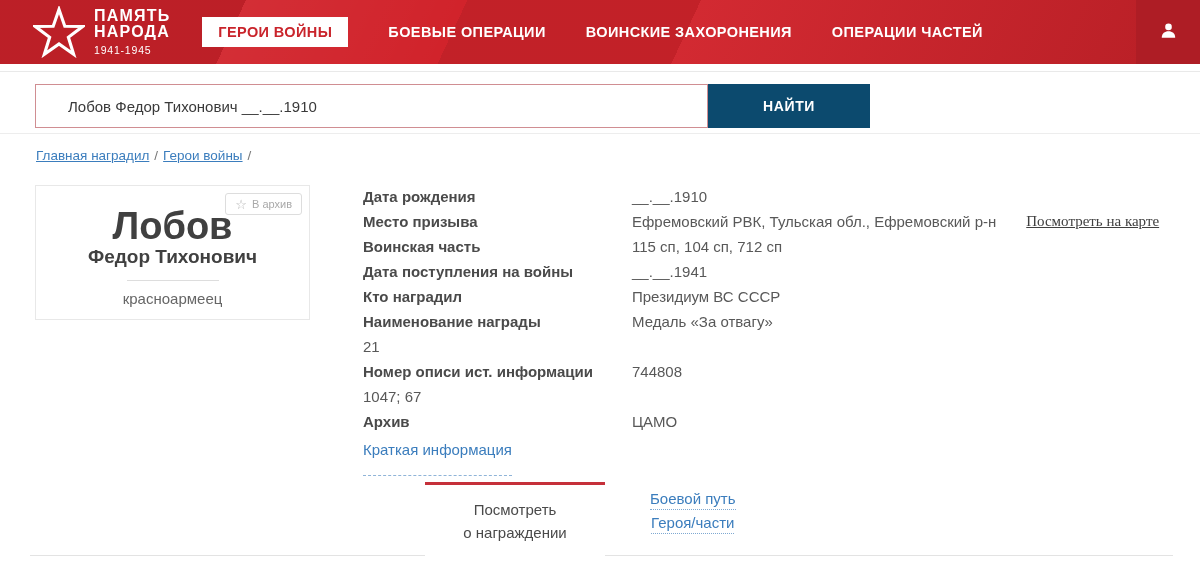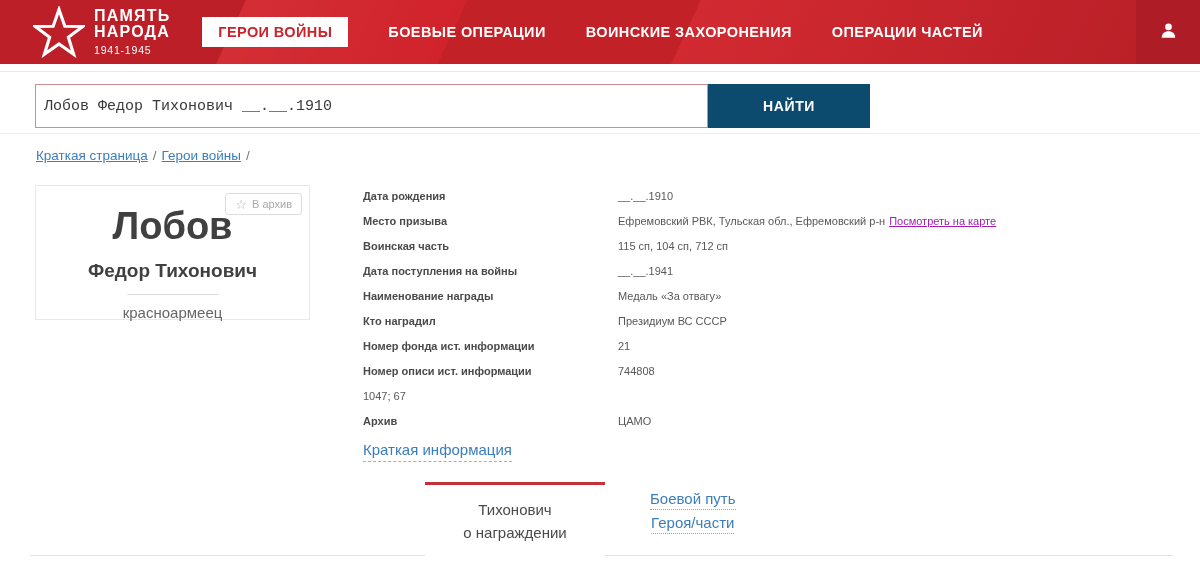--- a/index.html
+++ b/index.html
@@ -37,22 +37,22 @@
     background:#ae1d25; display:flex; align-items:center; justify-content:center;
     cursor:pointer;
   }
   
   .search-band {
     position:absolute; top:71px; left:0; width:1200px; height:63px;
     border-top:1px solid #e9e9e9; border-bottom:1px solid #ededed; background:#fff;
   }
   .search-input {
     position:absolute; top:84px; left:35px; width:673px; height:44px;
-    border:1px solid #d08e92; padding:0 8px; font-size:15px; color:#3a3a3a;
-    font-family:Liberation Mono, monospace; outline:none; background:#fff;
+    border:1px solid #d08e92; padding:0 32px; font-size:15px; color:#3a3a3a;
+    font-family:Liberation Sans, sans-serif; outline:none; background:#fff;
   }
   .search-btn {
     position:absolute; top:84px; left:708px; width:162px; height:44px;
     background:#0c4a6e; color:#fff; border:none; font-weight:bold;
     font-size:14px; letter-spacing:0.6px; cursor:pointer;
     font-family:"Liberation Sans", sans-serif;
   }
   
   .breadcrumb { position:absolute; top:148px; left:36px; font-size:13.5px; color:#777; }
   .breadcrumb a { color:#3b7dbd; text-decoration:underline; cursor:pointer; }
@@ -63,32 +63,32 @@
     border:1px solid #e8e8e8; background:#fff; text-align:center;
   }
   .archive-btn {
     position:absolute; top:7px; right:7px; background:#fff;
     border:1px solid #ddd; border-radius:3px; color:#a9a9a9;
     font-size:11px; padding:4px 9px; cursor:pointer; display:flex;
     align-items:center; gap:5px; font-family:"Liberation Sans", sans-serif;
   }
   .archive-btn .star { font-size:13px; line-height:11px; color:#b5b5b5; }
   .card-surname { margin-top:25px; font-size:38px; font-weight:bold; color:#404040; line-height:30px; }
-  .card-name { margin-top:19px; font-size:19px; font-weight:bold; color:#404040; }
+  .card-name { margin-top:5px; font-size:19px; font-weight:bold; color:#404040; }
   .card-divider { width:92px; border-top:1px solid #ddd; margin:12px auto 9px auto; }
   .card-rank { font-size:15px; color:#666; }
   
   .details { position:absolute; top:184px; left:363px; width:810px; }
-  .drow { display:flex; height:25px; line-height:25px; font-size:11px; }
+  .drow { display:flex; height:25px; line-height:25px; font-size:15px;gap:14px; }
   .dlabel { width:255px; font-weight:bold; color:#4a4a4a; flex:none; }
   .dvalue { color:#585858; white-space:nowrap; }
-  .dlink { color:#a21caf; text-decoration:underline; margin-left:4px; cursor:pointer; white-space:nowrap; }
+  .dlink { color:#404040; text-decoration:underline; margin-left:16px; cursor:pointer; white-space:nowrap;font-family:Liberation Serif, serif; }
   .info-link {
     position:absolute; top:441px; left:363px; font-size:15px; color:#3b7dbd;
-    border-bottom:1px dashed #8fb4d8; padding-bottom:3px; cursor:pointer;
+    border-bottom:1px dashed #8fb4d8; padding-bottom:17px; cursor:pointer;
   }
   
   .bottom-line-left  { position:absolute; top:555px; left:30px;  width:395px; height:1px; background:#e3e3e3; }
   .bottom-line-right { position:absolute; top:555px; left:605px; width:568px; height:1px; background:#e3e3e3; }
   .tab-active {
     position:absolute; top:482px; left:425px; width:180px; height:104px;
     background:#fff; border-top:3px solid #c5303a; text-align:center;
     font-size:15px; color:#4a4a4a; cursor:pointer;
   }
   .tab-active .t1 { margin-top:13px; line-height:23px; }
@@ -130,21 +130,21 @@
       </svg>
     </span>
   </div>
 </div>
 
 <div class="search-band"></div>
 <input class="search-input" type="text" value="Лобов Федор Тихонович __.__.1910" style="">
 <button class="search-btn">НАЙТИ</button>
 
 <div class="breadcrumb">
-  <a>Краткая страница</a><span class="crumb-sep">/</span><a>Герои войны</a><span class="crumb-sep">/</span>
+  <a>Главная наградил</a><span class="crumb-sep">/</span><a>Герои войны</a><span class="crumb-sep">/</span>
 </div>
 
 <div class="card">
   <button class="archive-btn">
     <span class="star">☆</span>
     <span>В архив</span>
   </button>
   <div class="card-surname">Лобов</div>
   <div class="card-name">Федор Тихонович</div>
   <div class="card-divider"></div>
@@ -163,29 +163,28 @@
   </div>
   <div class="drow">
     <div class="dlabel">Воинская часть</div>
     <div class="dvalue">115 сп, 104 сп, 712 сп</div>
   </div>
   <div class="drow">
     <div class="dlabel">Дата поступления на войны</div>
     <div class="dvalue">__.__.1941</div>
   </div>
   <div class="drow">
+    <div class="dlabel">Кто наградил</div>
+    <div class="dvalue">Президиум ВС СССР</div>
+  </div>
+  <div class="drow">
     <div class="dlabel">Наименование награды</div>
     <div class="dvalue">Медаль «За отвагу»</div>
   </div>
   <div class="drow">
-    <div class="dlabel">Кто наградил</div>
-    <div class="dvalue">Президиум ВС СССР</div>
-  </div>
-  <div class="drow">
-    <div class="dlabel">Номер фонда ист. информации</div>
     <div class="dvalue">21</div>
   </div>
   <div class="drow">
     <div class="dlabel">Номер описи ист. информации</div>
     <div class="dvalue">744808</div>
   </div>
   <div class="drow">
     <div class="dvalue">1047; 67</div>
   </div>
   <div class="drow">
@@ -193,20 +192,20 @@
     <div class="dvalue">ЦАМО</div>
   </div>
 </div>
 
 <a class="info-link">Краткая информация</a>
 
 <div class="bottom-line-left"></div>
 <div class="bottom-line-right"></div>
 
 <div class="tab-active">
-  <div class="t1">Тихонович</div>
+  <div class="t1">Посмотреть</div>
   <div class="t2">о награждении</div>
 </div>
 
 <div class="tab-link">
   <span class="row"><div>Боевой путь</div></span>
   <span class="row"><div>Героя/части</div></span>
 </div>
 
 </body></html>

